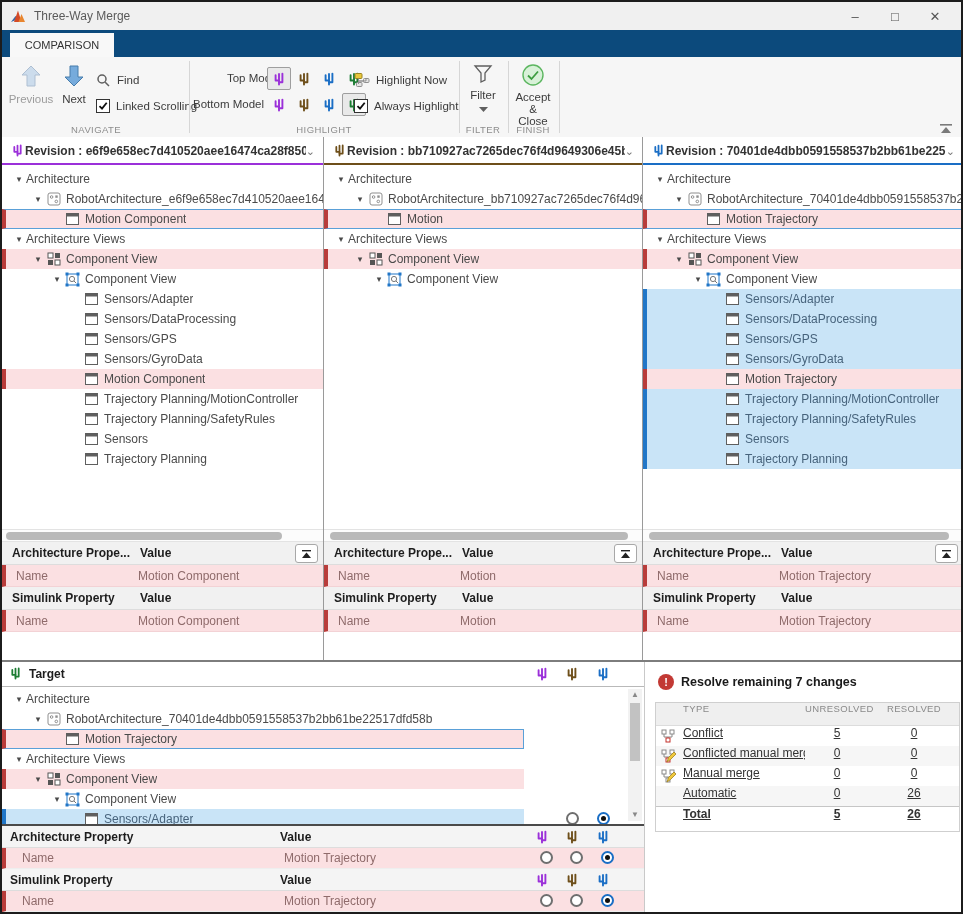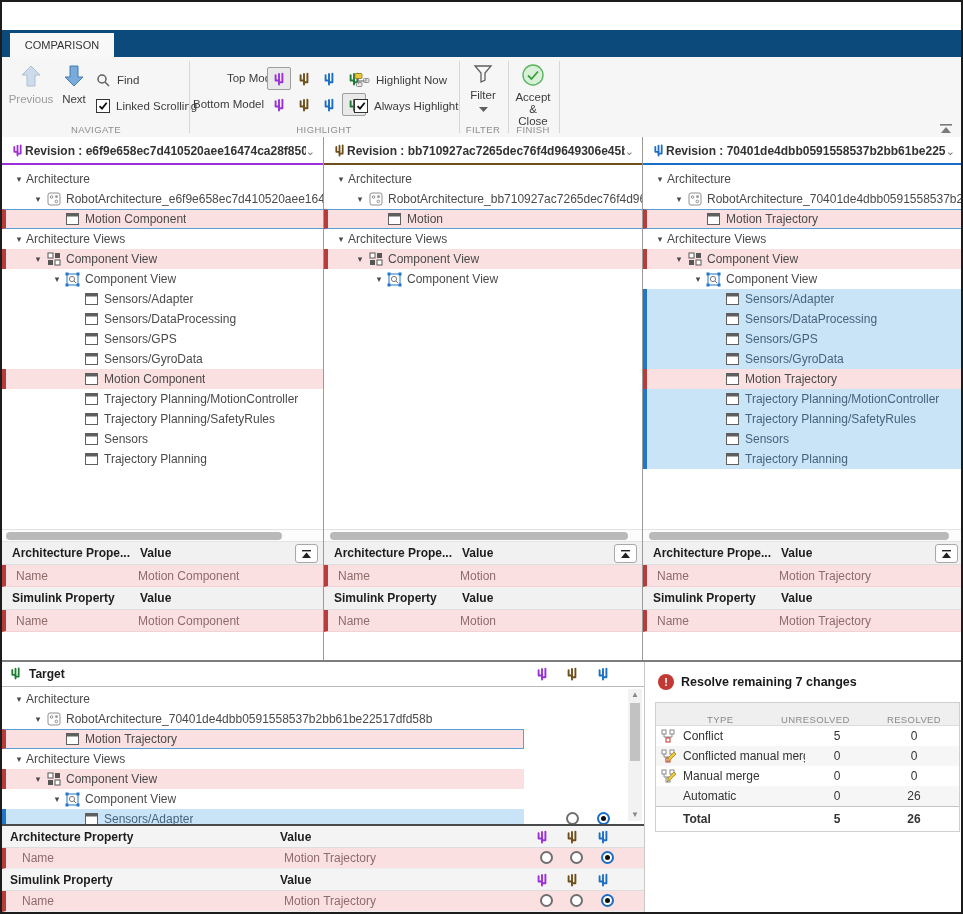--- a/index.html
+++ b/index.html
@@ -79,34 +79,49 @@
   .bt-c1{width:270px;padding-left:8px;flex:none;}
   .bt-r .bt-c1{padding-left:16px;width:262px;}
   .bt-c2{flex:1;}
   
   #resolve{position:absolute;top:660px;left:648px;right:0;bottom:0;background:#fff;}
   #resolve-title{position:absolute;left:8px;top:12px;display:flex;align-items:center;}
   #resolve-title .rticon{width:16px;height:16px;border-radius:50%;background:#c23934;color:#fff;font-size:11px;font-weight:bold;
       display:flex;align-items:center;justify-content:center;flex:none;}
   #resolve-title .rttext{margin-left:7px;font-size:12.5px;font-weight:bold;color:#1a1a1a;}
   #res-table{position:absolute;left:5px;top:40px;width:303px;border:1px solid #cfcfcf;background:#fff;}
-  .res-h{display:flex;height:22px;background:#efefef;border-bottom:1px solid #dcdcdc;align-items:flex-end;font-size:9.5px;color:#8a8a8a;letter-spacing:.4px;gap:24px;}
-  .res-row{display:flex;height:20px;align-items:center;font-size:12px;color:#333;}
+  .res-h{display:flex;height:22px;background:#efefef;border-bottom:1px solid #dcdcdc;align-items:flex-start;font-size:9.5px;color:#8a8a8a;letter-spacing:.4px;}
+  .res-row{display:flex;height:20px;font-size:12px;color:#333;text-decoration:underline;}
   .res-row.alt{background:#f6f6f6;}
   .res-row.total{height:24px;font-weight:bold;border-top:1px solid #c6c6c6;}
   .res-ic{width:22px;padding-left:5px;flex:none;display:flex;align-items:center;}
   .res-type{flex:1;white-space:nowrap;overflow:hidden;}
   .res-n1{width:64px;text-align:center;flex:none;}
   .res-n2{width:90px;text-align:center;flex:none;}
 </style>
 </head>
 <body>
 
 <div id="win">
 
+  <div id="titlebar">
+    <span class="applogo">
+      <svg width="16" height="16" viewBox="0 0 16 16">
+        <polygon points="1,14 5.5,8 8.5,11" fill="#3a66a5"></polygon>
+        <polygon points="4,14 8,2.5 11.5,14" fill="#d44a26"></polygon>
+        <polygon points="8.5,14 11.5,6 15,14" fill="#e8852f"></polygon>
+      </svg>
+    </span>
+    <span class="title">Three-Way Merge</span>
+    <div class="winctrls">
+      <span class="winctrl">–</span>
+      <span class="winctrl">□</span>
+      <span class="winctrl">✕</span>
+    </div>
+  </div>
 
   <div id="tabbar">
     <div id="tab-comparison">COMPARISON</div>
   </div>
 
   <div id="toolbar">
     <div class="tb-btn disabled" style="left:6px;top:6px;width:46px;">
       <span>
         <svg width="24" height="26" viewBox="0 0 24 26">
             <path d="M12 3 L21 12 H16 V23 H8 V12 H3 Z" fill="#ccdcec" stroke="#aebfd2" stroke-width="1"></path>

